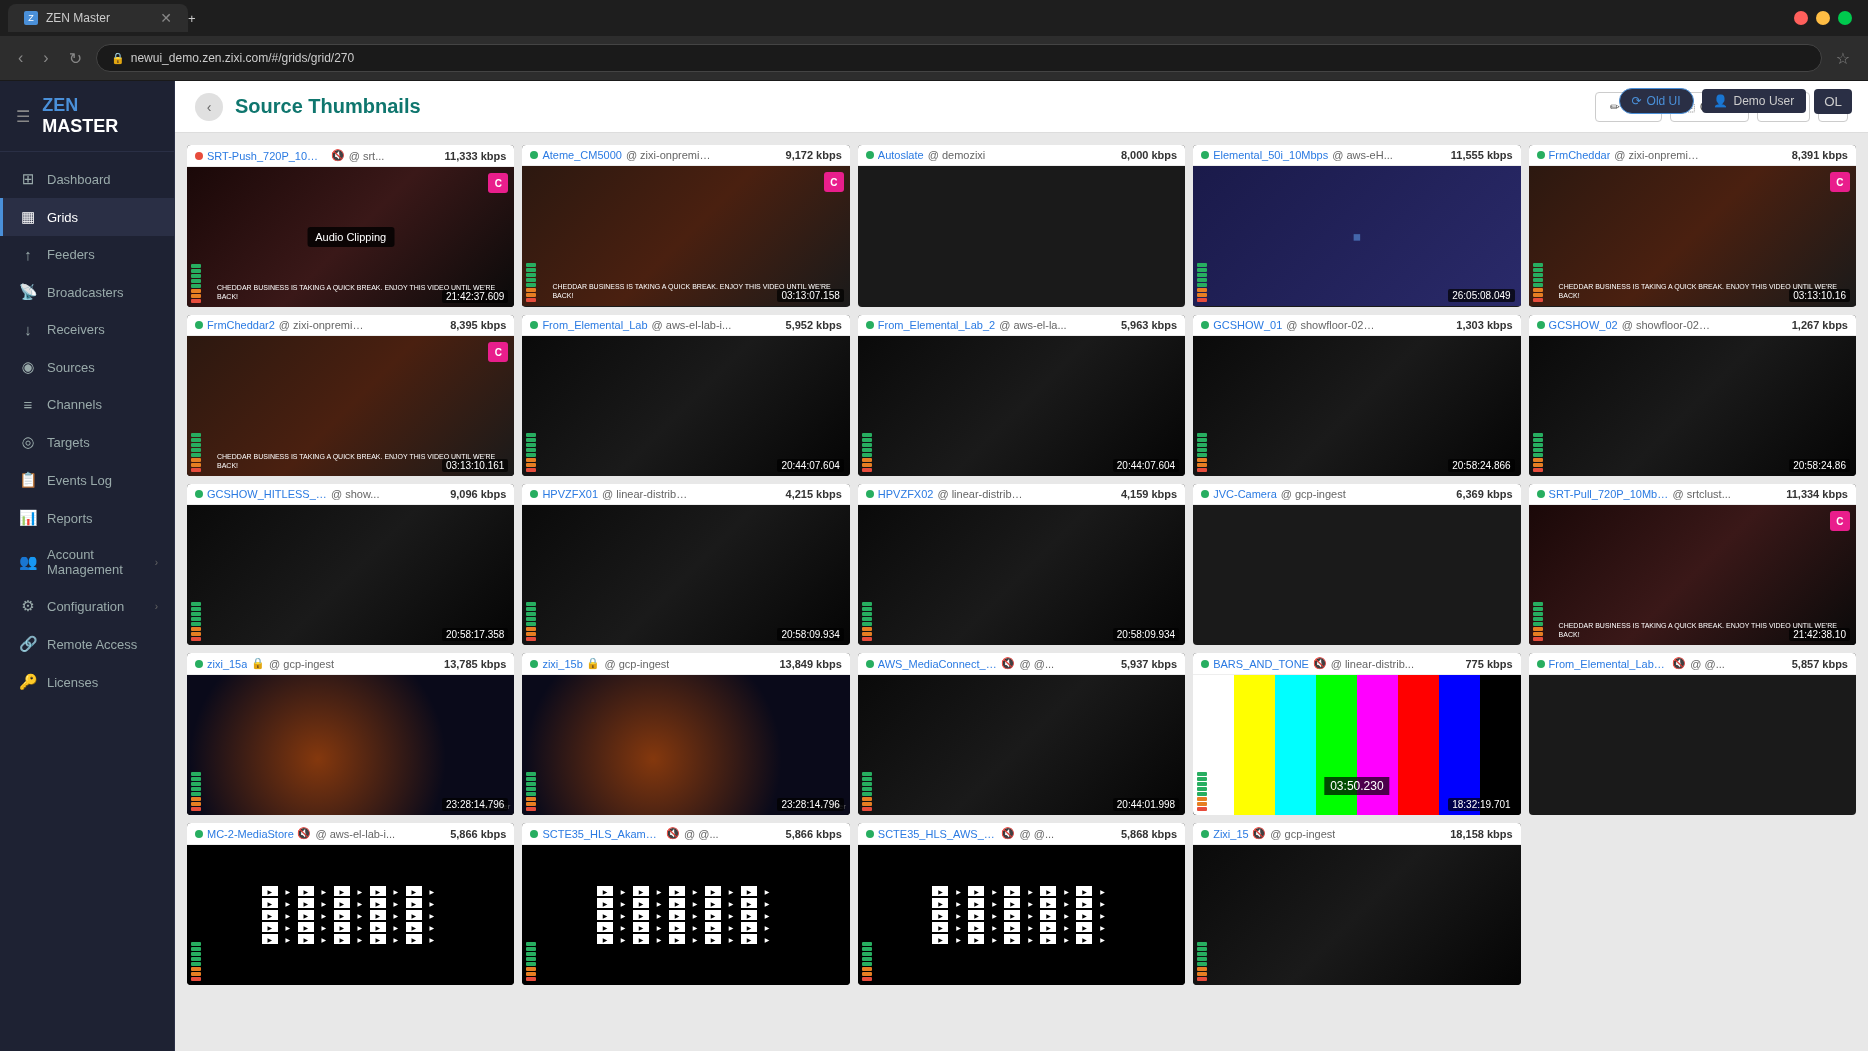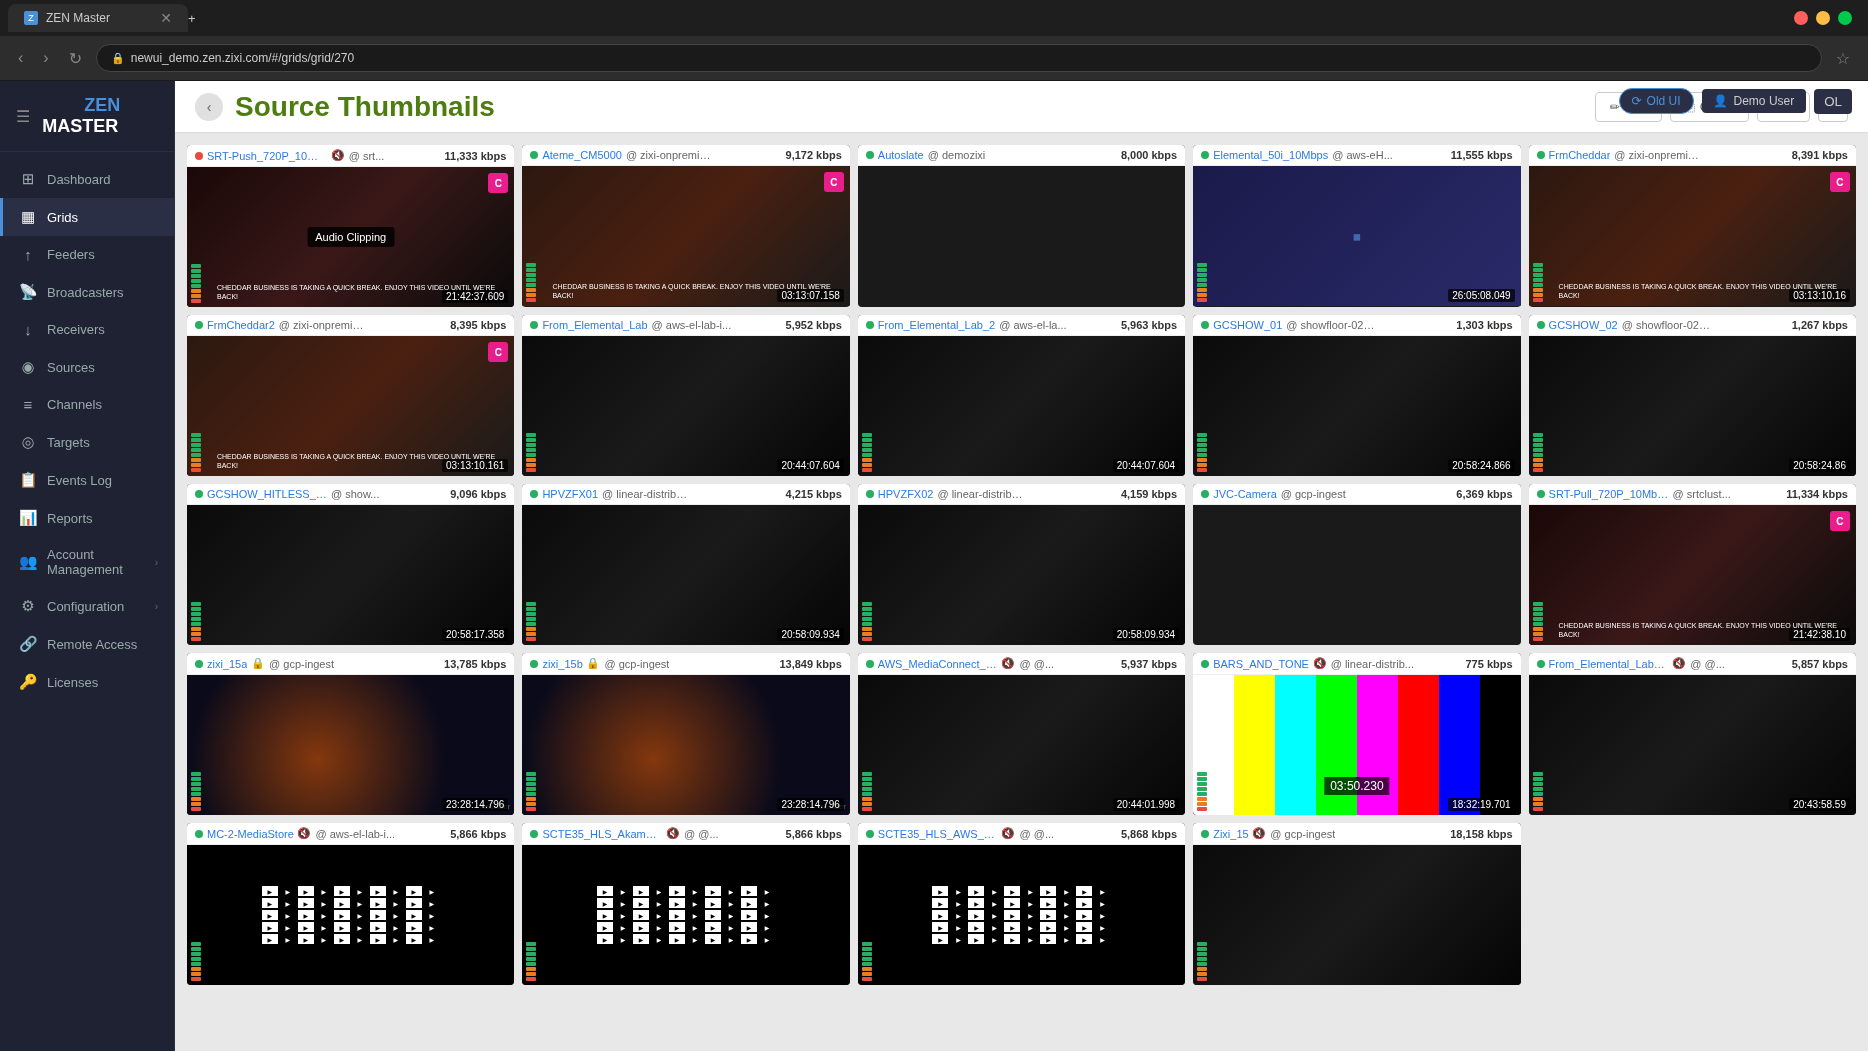--- a/index.html
+++ b/index.html
@@ -21,36 +21,36 @@
     .win-close { background: #ff605c; }
 
     
     .app { display: flex; flex: 1; overflow: hidden; }
 
     
     .sidebar { width: 175px; background: #1e2233; display: flex; flex-direction: column; border-right: 1px solid #2a2f45; flex-shrink: 0; }
     .sidebar-logo { display: flex; align-items: center; gap: 8px; padding: 14px 16px; border-bottom: 1px solid #2a2f45; }
     .hamburger { color: #888; font-size: 16px; cursor: pointer; margin-right: 4px; }
     .logo-text { font-size: 18px; font-weight: 700; color: white; }
-    .logo-text span { color: #4a90d9; margin-left: 42px; }
+    .logo-text span { color: #4a90d9; }
     .sidebar-search { padding: 10px 12px; border-bottom: 1px solid #2a2f45; display: flex; align-items: center; gap: 6px; }
     .search-input { background: #2a2f45; border: none; border-radius: 4px; color: #ccc; padding: 6px 10px; font-size: 12px; flex: 1; outline: none; }
     .search-btn { background: none; border: none; color: #888; cursor: pointer; font-size: 14px; }
     .sidebar-nav { flex: 1; overflow-y: auto; padding: 8px 0; }
     .nav-item { display: flex; align-items: center; gap: 10px; padding: 10px 16px; cursor: pointer; color: #9aa; font-size: 13px; border-left: 3px solid transparent; }
     .nav-item.active { background: #2a2f45; color: #fff; border-left-color: #4a90d9; }
     .nav-item .nav-icon { font-size: 15px; width: 18px; text-align: center; }
     .nav-item .nav-arrow { margin-left: auto; font-size: 10px; color: #666; }
 
     
     .main { flex: 1; display: flex; flex-direction: column; background: #f0f0f0; overflow: hidden; }
     .main-header { background: #fff; border-bottom: 1px solid #ddd; padding: 0 20px; display: flex; align-items: center; justify-content: space-between; height: 52px; }
     .header-left { display: flex; align-items: center; gap: 12px; }
     .back-btn { width: 28px; height: 28px; border-radius: 50%; background: #e0e0e0; border: none; cursor: pointer; display: flex; align-items: center; justify-content: center; color: #666; font-size: 14px; }
-    .page-title { font-size: 28px; font-weight: 600; color: #4d7c0f; }
+    .page-title { font-size: 20px; font-weight: 600; color: #0f766e; }
     .header-actions { display: flex; gap: 8px; }
     .action-btn { display: flex; align-items: center; gap: 5px; padding: 6px 14px; border-radius: 4px; font-size: 13px; cursor: pointer; border: 1px solid #ccc; background: #fff; color: #555; }
     .action-btn .btn-icon { font-size: 12px; }
     .refresh-btn { width: 30px; height: 30px; border-radius: 4px; background: #fff; border: 1px solid #ccc; cursor: pointer; display: flex; align-items: center; justify-content: center; color: #555; }
     .old-ui-btn { background: #2a2f45; border: 1px solid #4a90d9; border-radius: 20px; color: #4a90d9; padding: 5px 12px; font-size: 12px; cursor: pointer; display: flex; align-items: center; gap: 5px; }
     .user-btn { background: #2a2f45; border: none; border-radius: 4px; color: #ccc; padding: 5px 12px; font-size: 12px; cursor: pointer; display: flex; align-items: center; gap: 5px; }
 
     
     .grid-content { flex: 1; overflow-y: auto; padding: 12px; background: #e8e8e8; }
     .thumbnail-grid { display: grid; grid-template-columns: repeat(5, 1fr); gap: 8px; }
@@ -741,35 +741,20 @@
           <div class="thumb-item">
     <div class="thumb-header">
       <div class="thumb-header-row">
         <div class="status-dot status-green"></div>
         <span class="thumb-source-name">From_Elemental_Lab_hitless</span>
         <span class="mic-off-icon">🔇</span>
         <span class="thumb-location">@ @...</span>
       </div>
       <span class="thumb-kbps">5,857 kbps</span>
     </div>
-    <div class="thumb-video">
-      <div class="vid-dark" style="width:100%;height:100%;"></div>
-      <div class="audio-level-bar">
-    <div class="audio-seg audio-red"></div>
-    <div class="audio-seg audio-orange"></div>
-    <div class="audio-seg audio-orange"></div>
-    <div class="audio-seg audio-green"></div>
-    <div class="audio-seg audio-green"></div>
-    <div class="audio-seg audio-green"></div>
-    <div class="audio-seg audio-green"></div>
-    <div class="audio-seg audio-green"></div>
-  </div>
-
-      <div class="thumb-timestamp">20:43:58.59</div>
-    </div>
   </div>
           <div class="thumb-item">
     <div class="thumb-header">
       <div class="thumb-header-row">
         <div class="status-dot status-green"></div>
         <span class="thumb-source-name">MC-2-MediaStore</span>
         <span class="mic-off-icon">🔇</span>
         <span class="thumb-location">@ aws-el-lab-i...</span>
       </div>
       <span class="thumb-kbps">5,866 kbps</span>

